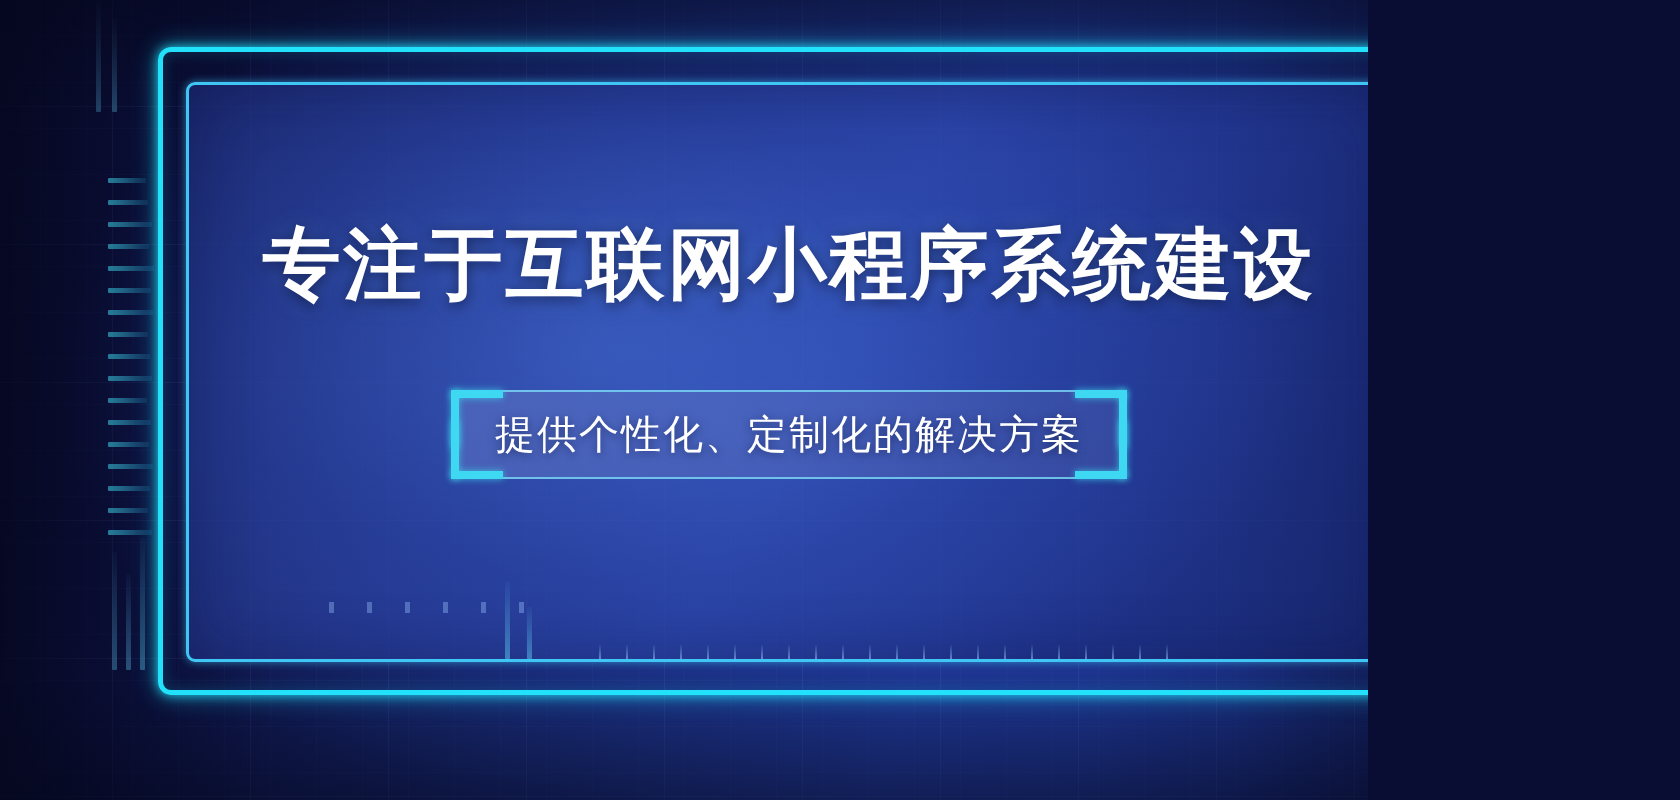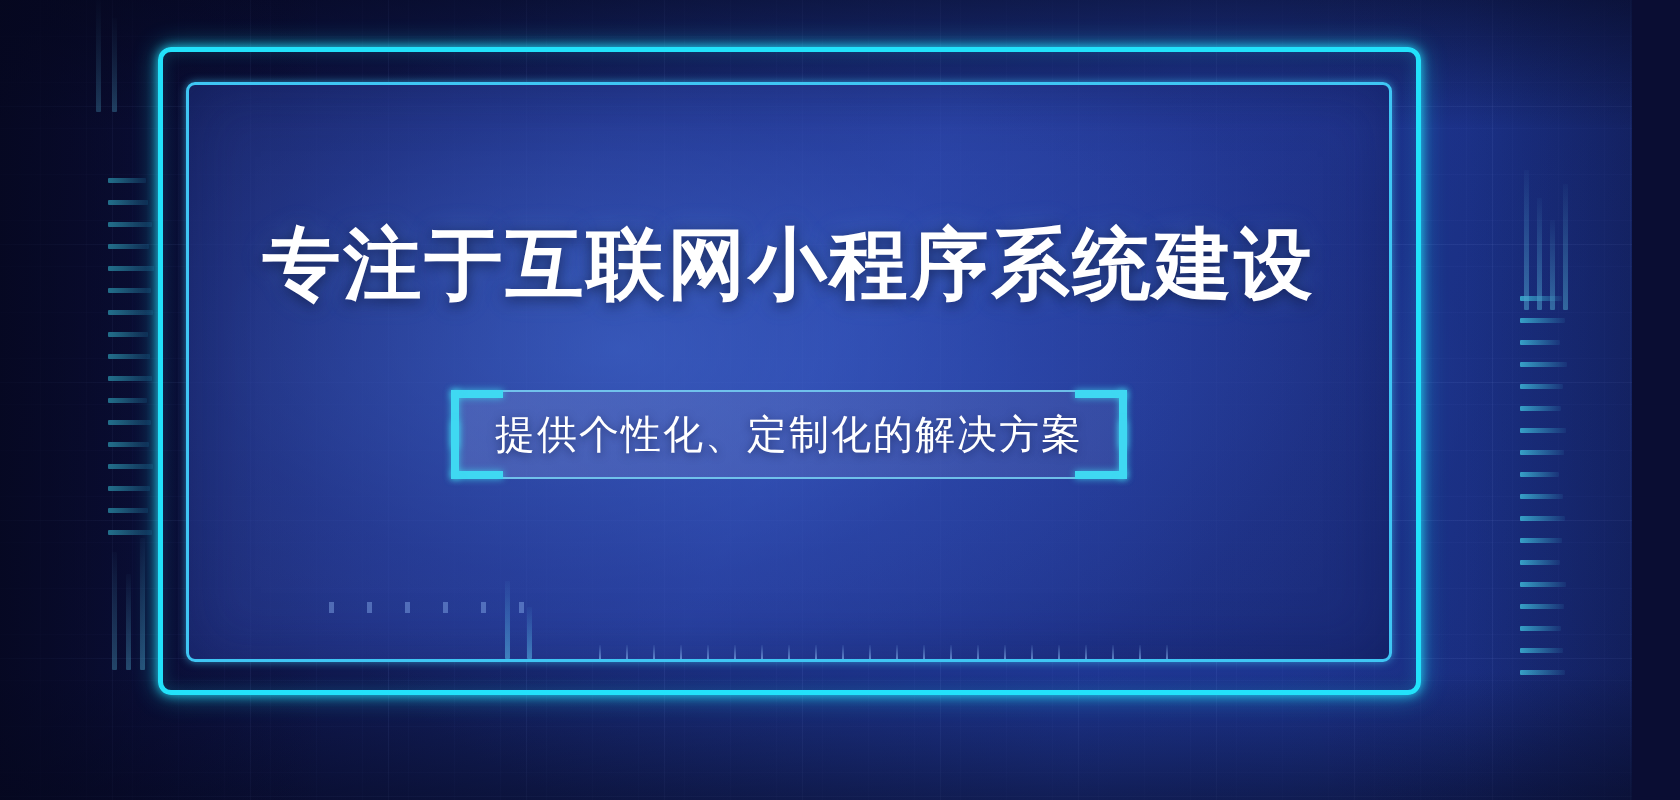--- a/index.html
+++ b/index.html
@@ -7,21 +7,21 @@
   html, body {
     width:1680px; height:800px;
     overflow:hidden;
     background:#0a0d33;
     font-family:"Liberation Sans", sans-serif;
   }
 
   
   #stage {
     position:relative;
-    width:1632px; height:800px;
+    width:1368px; height:800px;
     overflow:hidden;
     background:
       radial-gradient(ellipse 1100px 700px at 62% 48%, rgba(44,78,180,0.95) 0%, rgba(28,52,140,0.55) 42%, rgba(12,18,70,0.0) 72%),
       linear-gradient(100deg, #0a0c32 0%, #0c1140 16%, #13205e 34%, #1b2e7e 52%, #21399a 68%, #1d3490 82%, #16266e 100%);
   }
 
   
   .grid-layer {
     position:absolute; inset:0;
     background-image:

